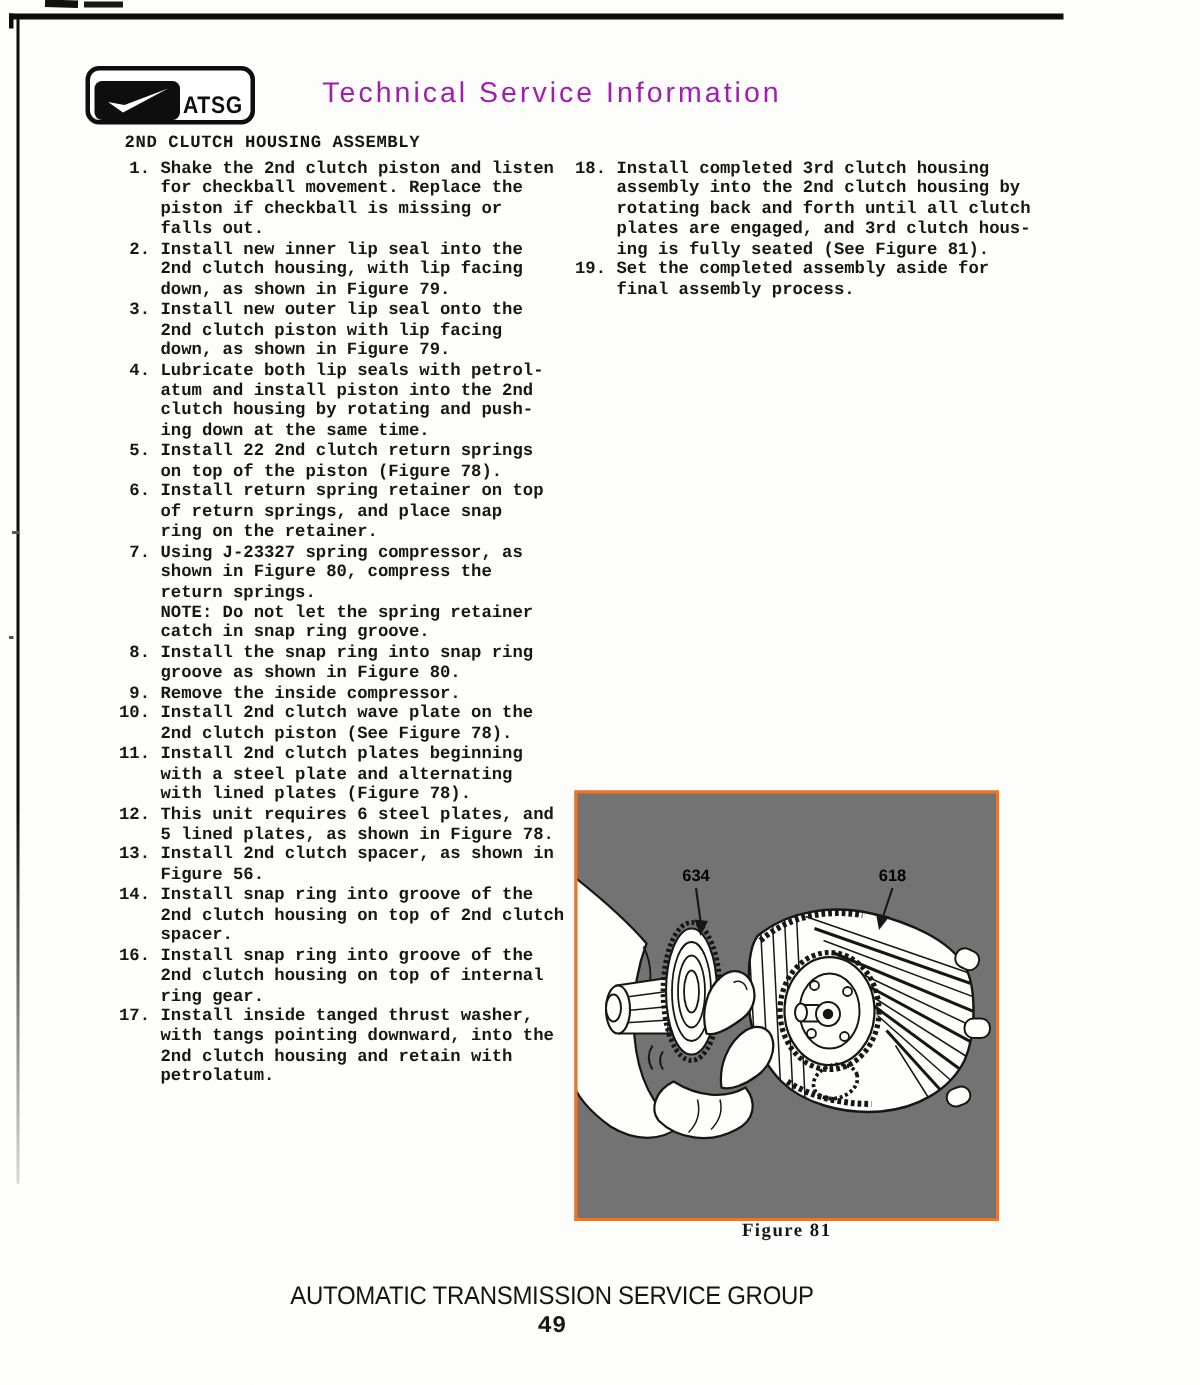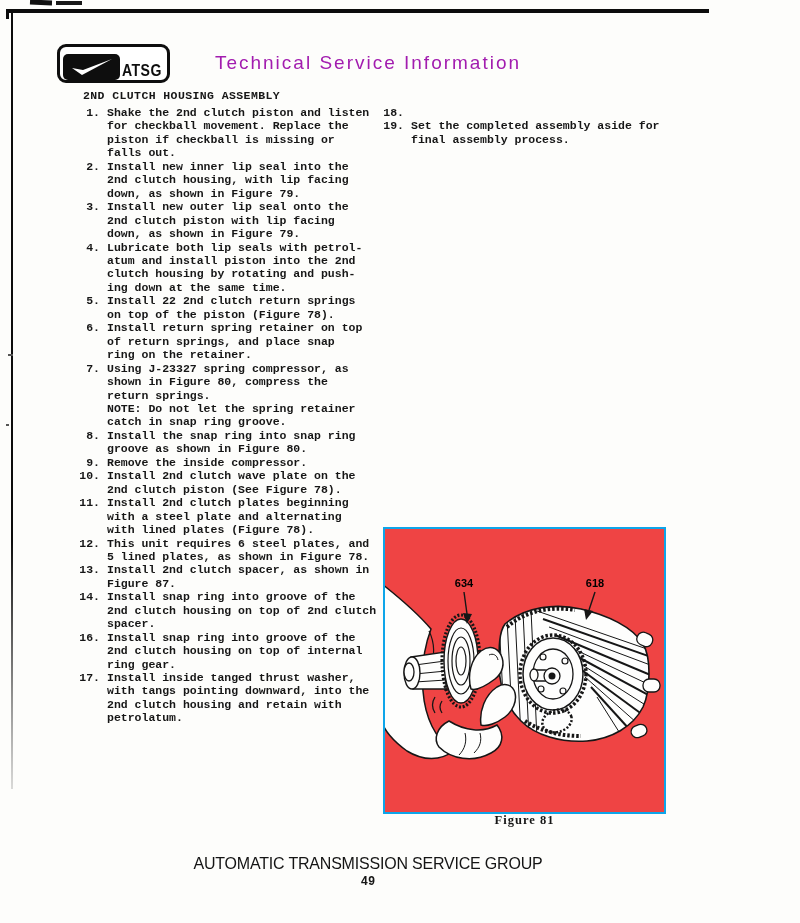--- a/index.html
+++ b/index.html
@@ -43,36 +43,36 @@
   .steps{position:absolute;font-weight:bold;font-size:11.5px;line-height:13.45px;}
   .steps-left{left:70px;top:106px;width:322px;}
   .steps-right{left:376px;top:106px;width:350px;}
   .step{display:flex;}
   .step-num{width:30px;text-align:right;flex:none;}
   .steps-right .step-num{width:28px;font-family:Liberation Mono, monospace;}
   .step-text{margin-left:7px;white-space:pre-line;}
   
   .figure-box{
     position:absolute;left:383px;top:527px;width:279px;height:283px;
-    border:2px solid #0ea5e9;background:#ef4444;box-sizing:content-box;
+    border:2px solid #f97316;background:#737373;box-sizing:content-box;
   }
   .fig-caption{
     position:absolute;left:383px;top:813px;width:283px;text-align:center;
     font-weight:bold;font-size:12.5px;letter-spacing:1px;font-family:Liberation Serif, serif;
   }
   .fig-label{font-family:"Liberation Sans",sans-serif;font-weight:bold;font-size:11px;}
   
   .footer-org{
     position:absolute;left:18px;top:854px;width:700px;text-align:center;
     font-family:"Liberation Sans",sans-serif;font-size:17px;letter-spacing:-.2px;color:#141414;
     transform:scaleX(.94);
   }
   .footer-page{
     position:absolute;left:18px;top:875px;width:700px;text-align:center;
-    font-weight:bold;font-size:12px;
+    font-weight:bold;font-size:16px;
   }
   svg .ln{stroke:#161616;fill:none;}
   svg .wh{fill:#fefefd;stroke:#161616;}
 </style>
 </head>
 <body>
 
 <div class="page">
 
   <div class="top-rule"></div>
@@ -163,21 +163,21 @@
 with lined plates (Figure 78).</div>
       </div>
       <div class="step">
         <div class="step-num">12.</div>
         <div class="step-text">This unit requires 6 steel plates, and
 5 lined plates, as shown in Figure 78.</div>
       </div>
       <div class="step">
         <div class="step-num">13.</div>
         <div class="step-text">Install 2nd clutch spacer, as shown in
-Figure 87.</div>
+Figure 56.</div>
       </div>
       <div class="step">
         <div class="step-num">14.</div>
         <div class="step-text">Install snap ring into groove of the
 2nd clutch housing on top of 2nd clutch
 spacer.</div>
       </div>
       <div class="step">
         <div class="step-num">16.</div>
         <div class="step-text">Install snap ring into groove of the
@@ -188,20 +188,25 @@
         <div class="step-num">17.</div>
         <div class="step-text">Install inside tanged thrust washer,
 with tangs pointing downward, into the
 2nd clutch housing and retain with
 petrolatum.</div>
       </div>
     </div>
   <div id="right-col" class="steps steps-right">
       <div class="step">
         <div class="step-num">18.</div>
+        <div class="step-text">Install completed 3rd clutch housing
+assembly into the 2nd clutch housing by
+rotating back and forth until all clutch
+plates are engaged, and 3rd clutch hous-
+ing is fully seated (See Figure 81).</div>
       </div>
       <div class="step">
         <div class="step-num">19.</div>
         <div class="step-text">Set the completed assembly aside for
 final assembly process.</div>
       </div>
     </div>
 
   <div class="figure-box">
     <svg width="279" height="283" viewBox="0 0 279 283">

